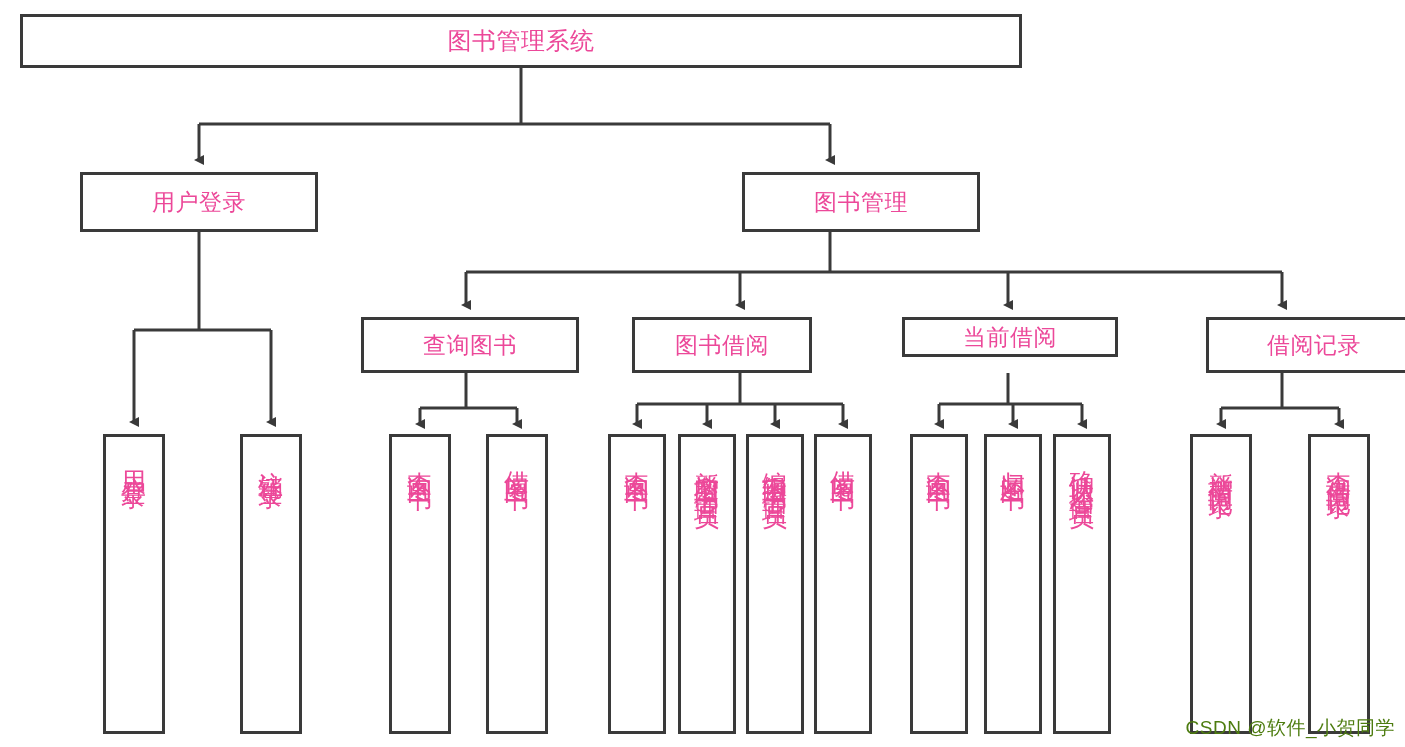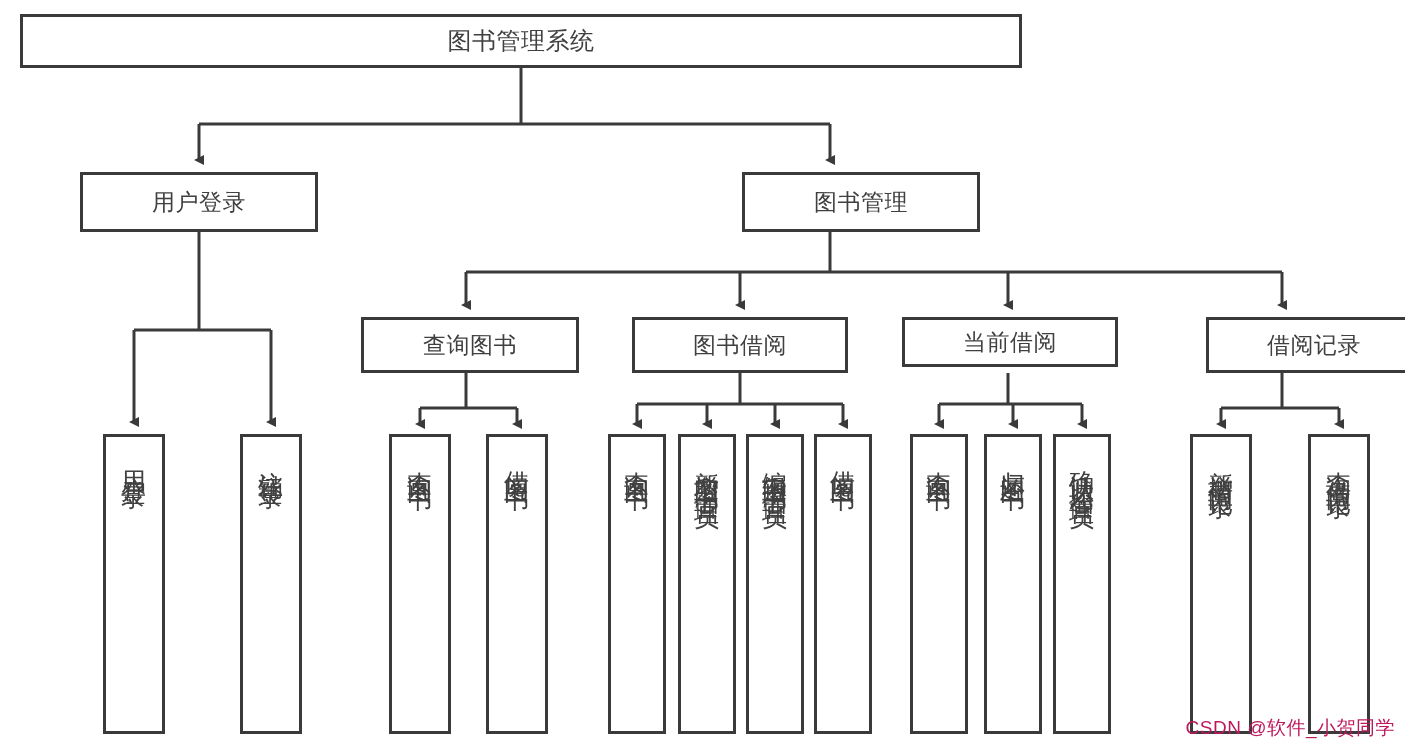--- a/index.html
+++ b/index.html
@@ -26,21 +26,21 @@
     pointer-events: none;
   }
   .node {
     position: absolute;
     box-sizing: border-box;
     border: 3px solid #3a3a3a;
     background: #ffffff;
     display: flex;
     align-items: center;
     justify-content: center;
-    color: #404040;
+    color: #ec4899;
     z-index: 2;
   }
   .node .label {
     display: block;
     text-align: center;
     line-height: 1.0;
     white-space: nowrap;
   }
   
   .node.horiz .label {
@@ -62,21 +62,21 @@
     font-size: 25px;
     line-height: 1.12;
     letter-spacing: 5px;
     white-space: nowrap;
   }
   #watermark {
     position: absolute;
     right: 10px;
     bottom: 6px;
     font-size: 19px;
-    color: #be185d;
+    color: #4d7c0f;
     letter-spacing: 0.5px;
     z-index: 5;
     white-space: nowrap;
   }
 </style>
 </head>
 <body>
 
 <div id="canvas">
 
@@ -137,24 +137,24 @@
   <div class="node horiz" style="left:80px; top:172px; width:238px; height:60px;">
     <span class="label">用户登录</span>
   </div>
   <div class="node horiz" style="left:711px; top:172px; width:238px; height:60px;margin-left:31px;">
     <span class="label">图书管理</span>
   </div>
 
   <div class="node horiz" style="left:361px; top:317px; width:218px; height:56px;">
     <span class="label">查询图书</span>
   </div>
-  <div class="node horiz" style="left:632px; top:317px; width:216px; height:56px;font-family:Liberation Serif, serif;">
+  <div class="node horiz" style="left:632px; top:317px; width:180px; height:56px;font-family:Liberation Serif, serif;">
     <span class="label">图书借阅</span>
   </div>
-  <div class="node horiz" style="left:902px; top:317px; width:216px; height:50px;">
+  <div class="node horiz" style="left:902px; top:317px; width:216px; height:40px;">
     <span class="label">当前借阅</span>
   </div>
   <div class="node horiz" style="left:1206px; top:317px; width:216px; height:56px;">
     <span class="label">借阅记录</span>
   </div>
 
   <div class="node vert" style="left:103px; top:434px; width:62px; height:300px;">
     <span class="label">用户登录</span>
   </div>
   <div class="node vert" style="left:240px; top:434px; width:62px; height:300px;">

